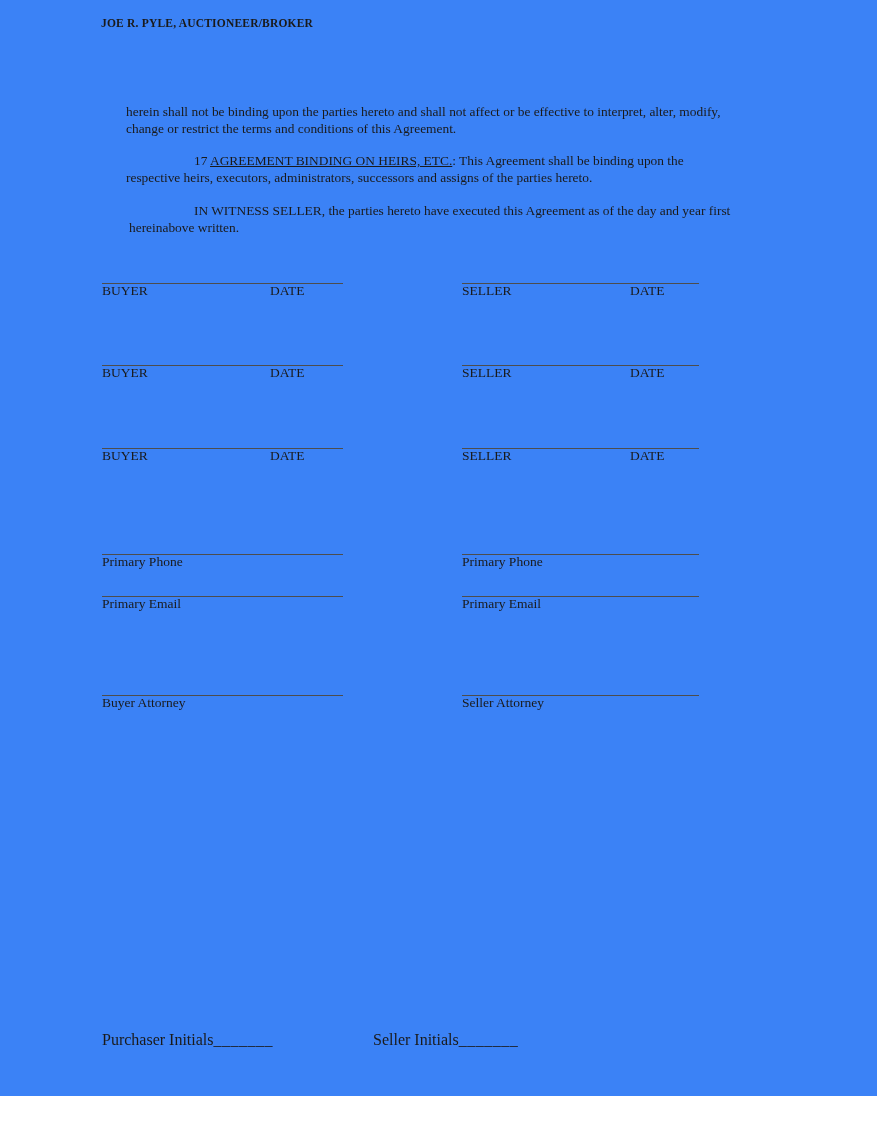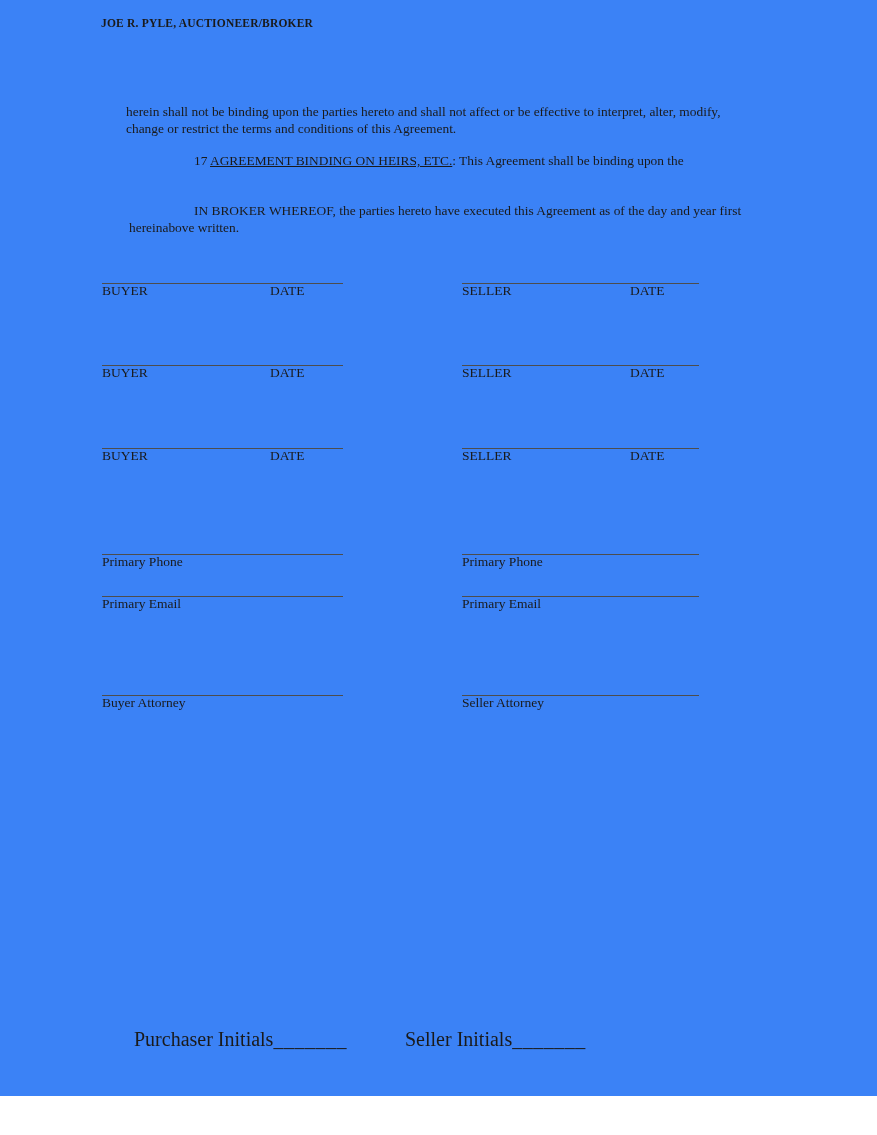--- a/index.html
+++ b/index.html
@@ -69,47 +69,47 @@
   .r1 { top: 283px; }
   .r2 { top: 365px; }
   .r3 { top: 448px; }
   .c1 { top: 554px; }
   .c2 { top: 596px; }
   .c3 { top: 695px; }
 
   .footer-item {
     position: absolute;
     top: 1031px;
-    font-size: 20px;
+    font-size: 16px;
     line-height: 17px;
     white-space: nowrap;
-    margin-left: 32px;
   }
   .footer-item.purchaser { left: 102px; }
   .footer-item.seller   { left: 373px; }
   .blank { letter-spacing: 0.5px; }
 </style>
 </head>
 <body>
 
 <div class="page">
 
   <div class="doc-header">JOE R. PYLE, AUCTIONEER/BROKER</div>
 
   <div class="para p1">
     <div class="line">herein shall not be binding upon the parties hereto and shall not affect or be effective to interpret, alter, modify,</div>
     <div class="line">change or restrict the terms and conditions of this Agreement.</div>
   </div>
 
   <div class="para p2">
     <div class="line indent"><span>17 </span><span class="u">AGREEMENT BINDING ON HEIRS, ETC.</span><span>: This Agreement shall be binding upon the</span></div>
+    <div class="line">respective heirs, executors, administrators, successors and assigns of the parties hereto.</div>
   </div>
 
   <div class="para p3">
-    <div class="line indent">IN BROKER WHEREOF, the parties hereto have executed this Agreement as of the day and year first</div>
+    <div class="line indent">IN WITNESS SELLER, the parties hereto have executed this Agreement as of the day and year first</div>
     <div class="line off3">hereinabove written.</div>
   </div>
 
   <div class="sigrow r1">
     <div class="col l">
       <div class="rule"></div>
       <div class="labels">
         <span>BUYER</span>
         <span class="date">DATE</span>
       </div>

